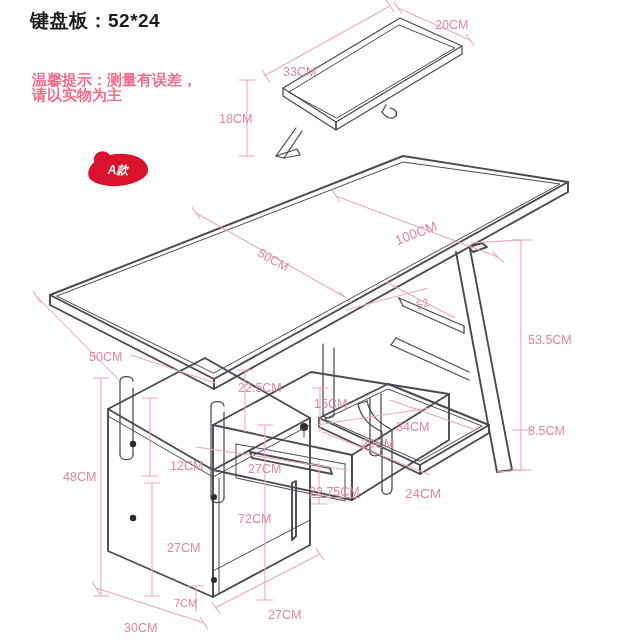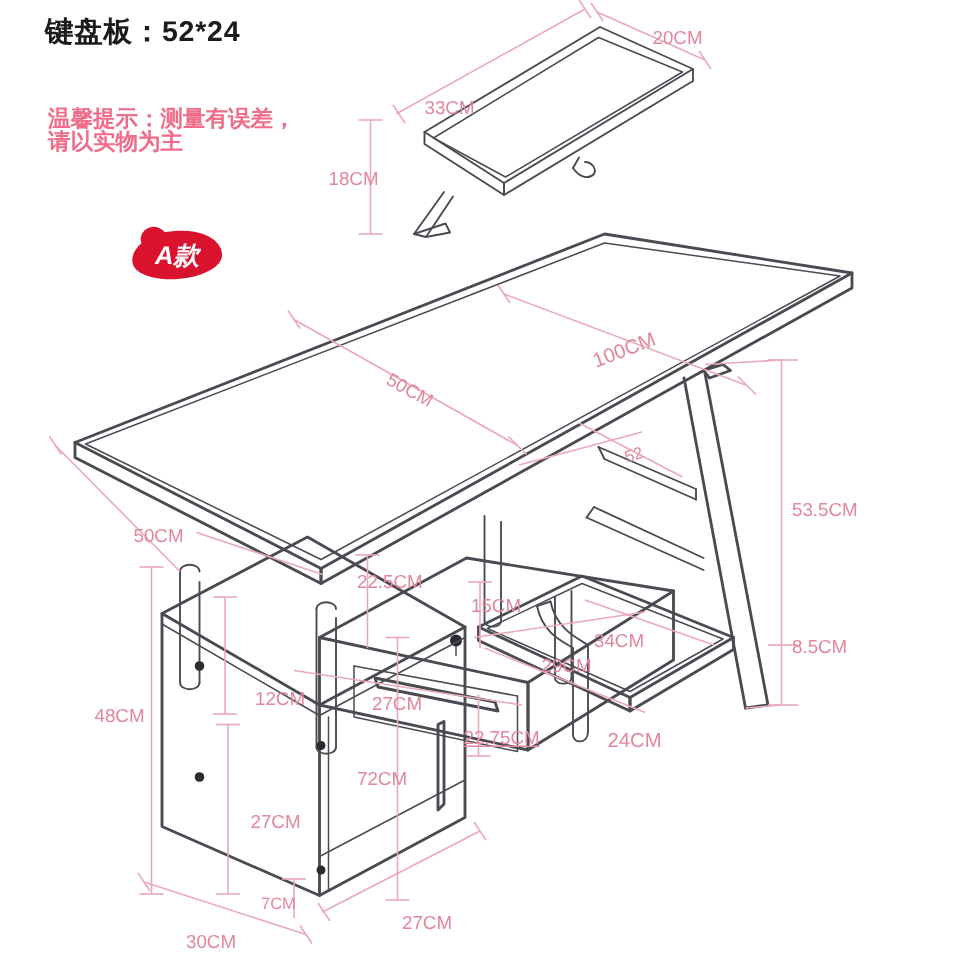--- a/index.html
+++ b/index.html
@@ -36,21 +36,21 @@
     transform:rotate(-4deg);
   }
   .badge .tail{
     position:absolute;left:6px;top:1px;width:16px;height:16px;
     background:#d9132e;border-radius:60% 40% 50% 50%;
     transform:rotate(25deg);
   }
   .badge .btext{
     position:absolute;left:0;top:0;width:60px;height:40px;
     display:flex;align-items:center;justify-content:center;
-    color:#fff;font-size:17px;font-weight:bold;font-style:italic;
+    color:#fff;font-size:12px;font-weight:bold;font-style:italic;
     letter-spacing:0px;
   }
 
   
   .dim{
     position:absolute;
     color:#e2879c;
     font-size:12.5px;
     white-space:nowrap;
     font-family:"Liberation Sans","DejaVu Sans",sans-serif;

